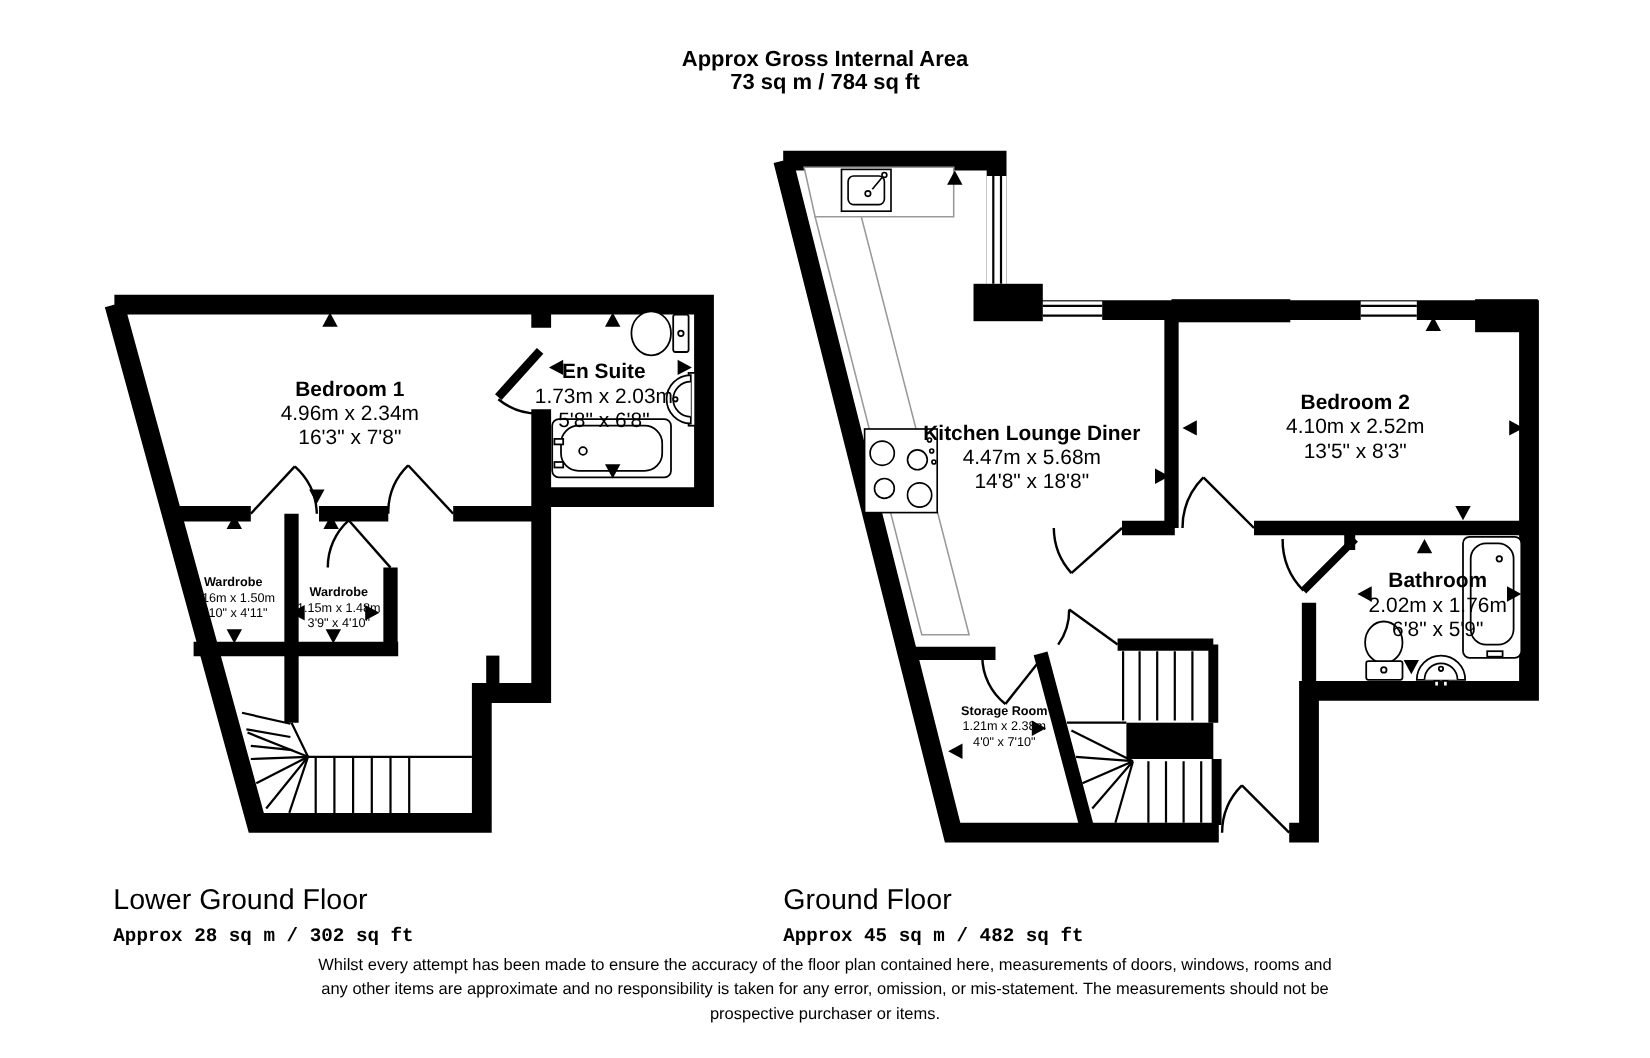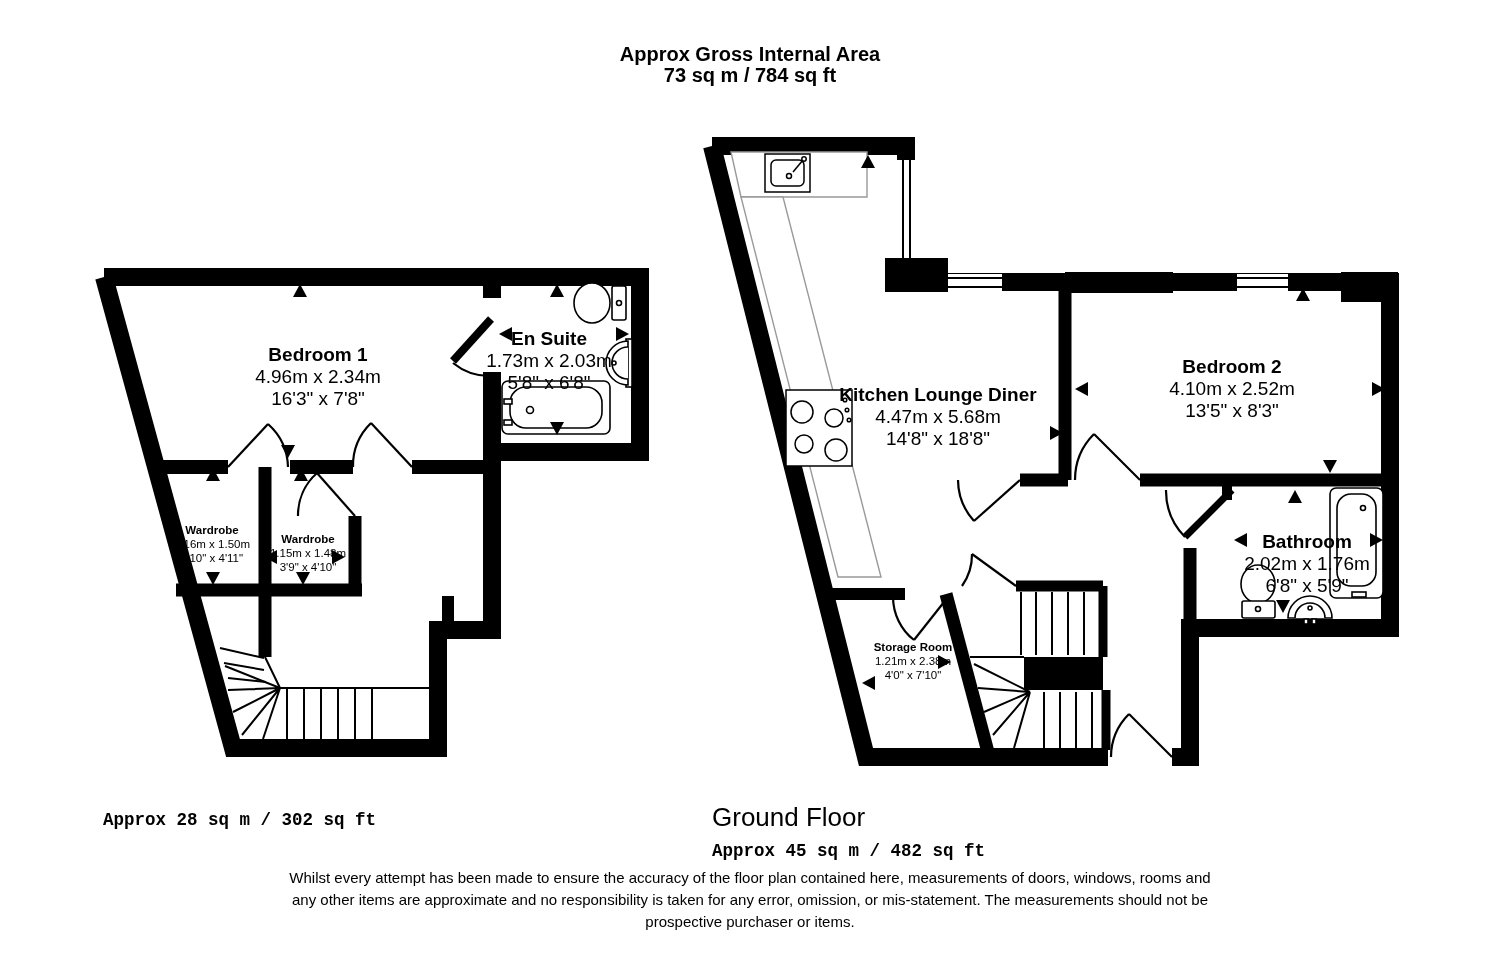--- a/index.html
+++ b/index.html
@@ -228,32 +228,33 @@
   <div class="room-label" style="left:938px;top:417px">
     <div class="rname">Kitchen Lounge Diner</div>
     <div class="rdim">4.47m x 5.68m</div>
     <div class="rdim">14'8" x 18'8"</div>
   </div>
   <div class="room-label" style="left:1232px;top:389px">
     <div class="rname">Bedroom 2</div>
     <div class="rdim">4.10m x 2.52m</div>
     <div class="rdim">13'5" x 8'3"</div>
   </div>
-  <div class="room-label" style="left:1307px;top:564px">
+  <div class="room-label" style="left:1307px;top:551px">
     <div class="rname">Bathroom</div>
     <div class="rdim">2.02m x 1.76m</div>
     <div class="rdim">6'8" x 5'9"</div>
   </div>
   <div class="room-label small" style="left:913px;top:661px">
     <div class="rname">Storage Room</div>
     <div class="rdim">1.21m x 2.38m</div>
     <div class="rdim">4'0" x 7'10"</div>
   </div>
 
   <div class="floor-caption" style="left:103px;top:802px">
+    <div class="floor-name">Lower Ground Floor</div>
     <div class="floor-area">Approx 28 sq m / 302 sq ft</div>
   </div>
   <div class="floor-caption" style="left:712px;top:802px">
     <div class="floor-name">Ground Floor</div>
     <div class="floor-area">Approx 45 sq m / 482 sq ft</div>
   </div>
 
   <div class="disclaimer">
     <div>Whilst every attempt has been made to ensure the accuracy of the floor plan contained here, measurements of doors, windows, rooms and</div>
     <div>any other items are approximate and no responsibility is taken for any error, omission, or mis-statement. The measurements should not be</div>

